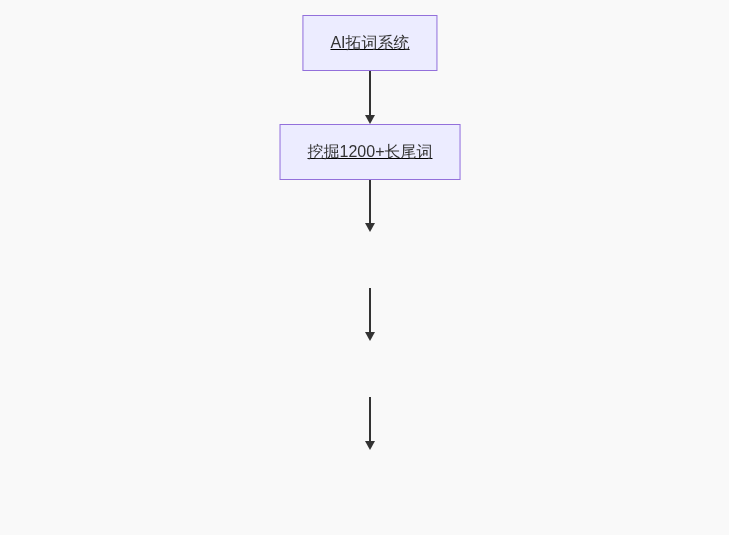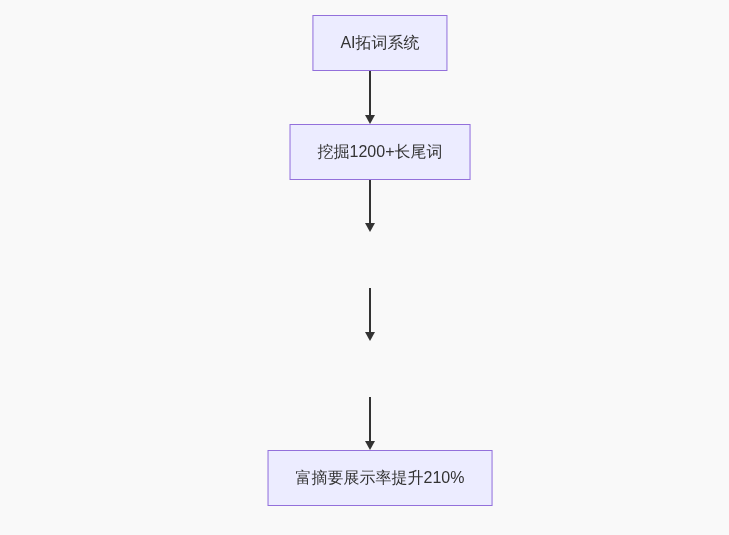--- a/index.html
+++ b/index.html
@@ -13,31 +13,32 @@
     font-family: "Liberation Sans", "DejaVu Sans", sans-serif;
     overflow: hidden;
   }
   .diagram {
     position: relative;
     width: 729px;
     height: 535px;
   }
   .node {
     position: absolute;
-    left: 380px;
+    left: 370px;
     transform: translateX(-50%);
     height: 56px;
     box-sizing: border-box;
     display: flex;
     align-items: center;
     justify-content: center;
     padding: 0 27px;
     background: var(--node-fill, #ECECFF);
     border: 1px solid var(--node-border, #9370DB);
     white-space: nowrap;
+    text-decoration: underline;
   }
   .node-label {
     font-size: 16px;
     color: var(--node-text, #333333);
     line-height: 1.2;
   }
   .arrow {
     position: absolute;
     left: 370px;
     transform: translateX(-50%);
@@ -87,17 +88,14 @@
     <div class="arrow-line"></div>
     <div class="arrow-head"></div>
   </div>
 
 
   <div class="arrow" style="top:397px;height:53px">
     <div class="arrow-line"></div>
     <div class="arrow-head"></div>
   </div>
 
-  <div class="node" style="top:450px">
-    <span class="node-label">富摘要展示率提升210%</span>
-  </div>
 
 </div>
 
 </body></html>

